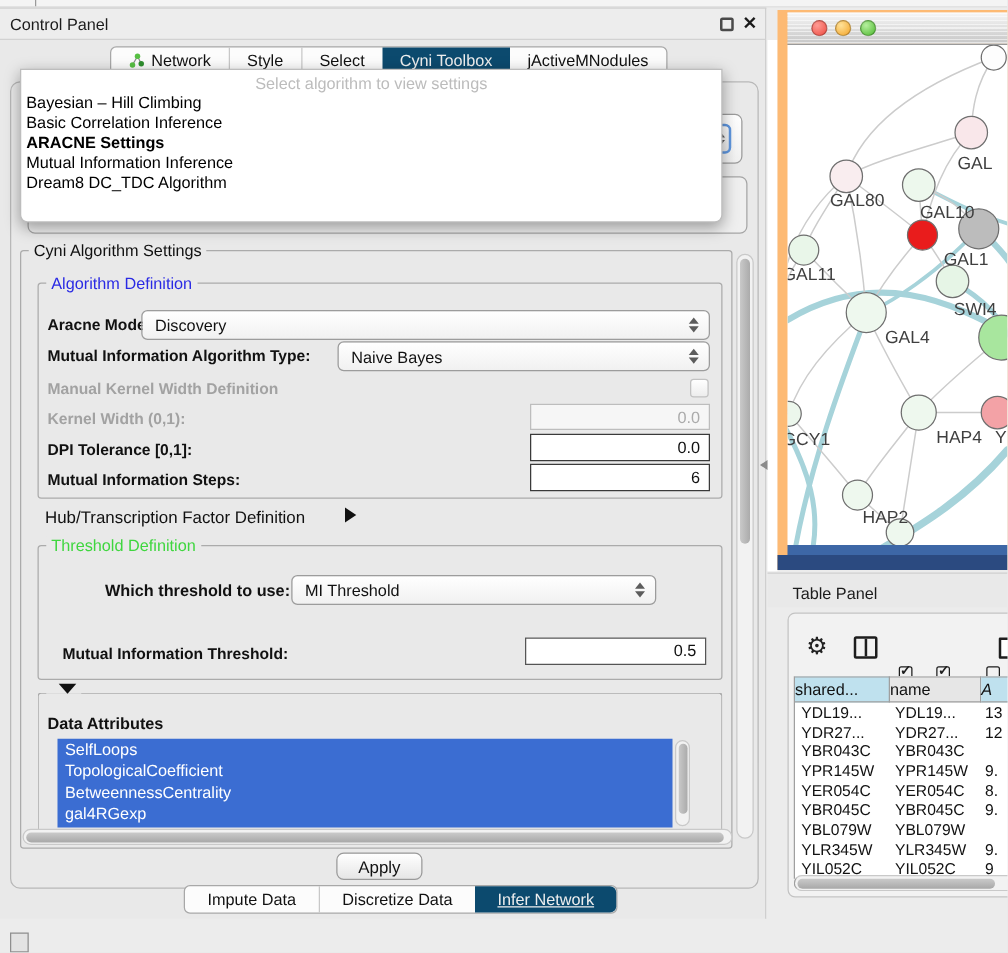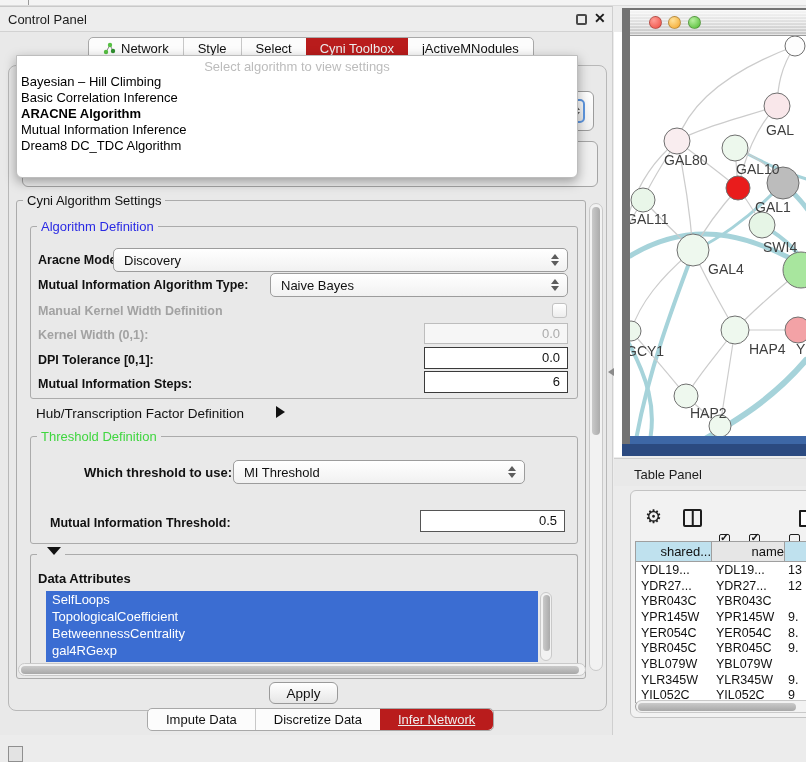--- a/index.html
+++ b/index.html
@@ -18,21 +18,21 @@
         border-bottom:1px solid #d2d2d2; }
   .cp-title { left:8px; top:5px; font-size:13px; color:#1c1c1c; }
   .float-btn { left:576px; top:7px; width:11px; height:11px; border:2px solid #4a4a4a; border-radius:2px; background:transparent; }
   .close-btn { left:594px; top:3px; font-size:14px; font-weight:bold; color:#1a1a1a; }
 
   
   .tabbar { background:#fcfcfc; border:1px solid #a8a8a8; border-radius:5px;
             display:flex; align-items:stretch; font-size:13px; }
   .tabbar .tab { display:flex; align-items:center; padding:0 14px; color:#111; position:relative; }
   .tabbar .tab + .tab { border-left:1px solid #c8c8c8; }
-  .tabbar .tab.active { background:#b91c1c; color:#eeeeee; border-left:none;align-items:center; }
+  .tabbar .tab.active { background:#0c4a6e; color:#eeeeee; border-left:none;align-items:center; }
   .tabbar .tab.active + .tab { border-left:none; }
 
   
   .popup { background:#ffffff; border:1px solid #bdbdbd; border-radius:0 0 6px 6px;
            box-shadow:0 4px 12px rgba(0,0,0,0.35); z-index:40; }
   .popup .ph { text-align:center; color:#bcbcbc; font-size:13px; padding-top:3px; height:18px; }
   .popup .opt { font-size:13px; height:16px; line-height:16px; padding-left:4px; color:#000; white-space:nowrap; }
   .popup .opt.bold { font-weight:bold; }
 
   
@@ -66,21 +66,21 @@
 
   .sb-track-v { background:#f2f2f2; border:1px solid #c9c9c9; border-radius:7px; }
   .sb-thumb { position:absolute; background:linear-gradient(90deg,#c9c9c9,#ababab); border-radius:6px; }
   .sb-track-h { background:#f2f2f2; border:1px solid #c9c9c9; border-radius:7px; }
   .sb-thumb-h { position:absolute; background:linear-gradient(#cacaca,#a8a8a8); border-radius:6px; }
 
   .btn { background:linear-gradient(#ffffff,#e6e6e6); border:1px solid #9a9a9a; border-radius:6px;
          font-size:13.5px; display:flex; align-items:center; justify-content:center; color:#111; }
 
   
-  .netwin { left:622px; top:8px; width:184px; height:448px; background:#737373; }
+  .netwin { left:622px; top:8px; width:184px; height:448px; background:#fdba74; }
   .net-titlebar { left:8px; top:2px; width:176px; height:26px;
       background:repeating-linear-gradient(180deg, rgba(255,255,255,0.55) 0 1px, rgba(0,0,0,0) 1px 3px),
                  linear-gradient(#f7f7f7,#c6c6c6);
       border-bottom:1px solid #9a9a9a; }
   .tl { width:13px; height:13px; border-radius:50%; position:absolute; top:6px; border:1px solid rgba(0,0,0,0.25); }
   .tl.red { background:radial-gradient(circle at 35% 30%, #ff9d96, #ee4b40); }
   .tl.yel { background:radial-gradient(circle at 35% 30%, #ffe29a, #f3a427); }
   .tl.grn { background:radial-gradient(circle at 35% 30%, #b7f0a0, #4db92e); }
   .net-canvas { left:8px; top:28px; width:176px; height:400px; background:#ffffff; overflow:hidden; }
   .net-bottom1 { left:8px; top:428px; width:176px; height:8px; background:#3d67a6; }
@@ -95,21 +95,21 @@
             border:1px solid #c3c3c3; border-radius:6px 0 0 6px; }
   .gear { font-size:19px; color:#222; }
   .cols-icon { width:19px; height:18px; border:2.5px solid #1d1d1d; border-radius:2px; position:relative; }
   .cols-icon::after { content:""; position:absolute; left:50%; top:0; width:2.5px; height:100%; background:#1d1d1d; transform:translateX(-50%); }
   .cb-sm { width:11px; height:11px; border:1.5px solid #1d1d1d; border-radius:2px; position:relative; display:inline-block; }
   .cb-sm.checked::after { content:"✓"; position:absolute; left:0px; top:-4px; font-size:11px; font-weight:bold; color:#1d1d1d; }
   .file-icon { width:14px; height:17px; border:2px solid #1d1d1d; border-radius:1px; background:#fff; }
 
   .tbl { font-size:12.5px; }
   .tbl .hcell { border-right:1px solid #9f9f9f; border-bottom:1px solid #9f9f9f; border-top:1px solid #9f9f9f;
-                display:flex; align-items:center; justify-content:flex-end; font-size:13px; }
+                display:flex; align-items:center; justify-content:flex-start; font-size:13px; }
   .tbl .cell { white-space:nowrap; overflow:hidden; }
 </style>
 </head>
 <body>
 
 <div class="abs" style="left:0;top:0;width:806px;height:6px;background:#f4f4f4;border-bottom:1px solid #dcdcdc;"></div>
 <div class="abs" style="left:28px;top:0;width:1px;height:5px;background:#9a9a9a;"></div>
 
 <div class="abs cp">
 
@@ -151,21 +151,21 @@
       <i class="tri-up"></i>
         <i class="tri-dn"></i>
     </span>
   </div>
   <div class="abs" style="left:22px;top:134px;width:576px;height:46px;border:1px solid #a5a5a5;border-radius:6px;background:#efefef;"></div>
 
   <div class="abs popup" style="left:16px;top:48px;width:562px;height:123px;">
     <div class="ph">Select algorithm to view settings</div>
     <div class="opt">Bayesian – Hill Climbing</div>
     <div class="opt">Basic Correlation Inference</div>
-    <div class="opt bold">ARACNE Algorithm</div>
+    <div class="opt bold">ARACNE Settings</div>
     <div class="opt">Mutual Information Inference</div>
     <div class="opt">Dream8 DC_TDC Algorithm</div>
   </div>
 
   <div class="abs group" style="left:16px;top:193px;width:570px;height:479px;">
     <span class="legend">Cyni Algorithm Settings</span>
   </div>
 
   <div class="abs sb-track-v" style="left:589px;top:196px;width:14px;height:468px;">
     <div class="sb-thumb" style="left:2px;top:3px;width:8px;height:228px;"></div>

